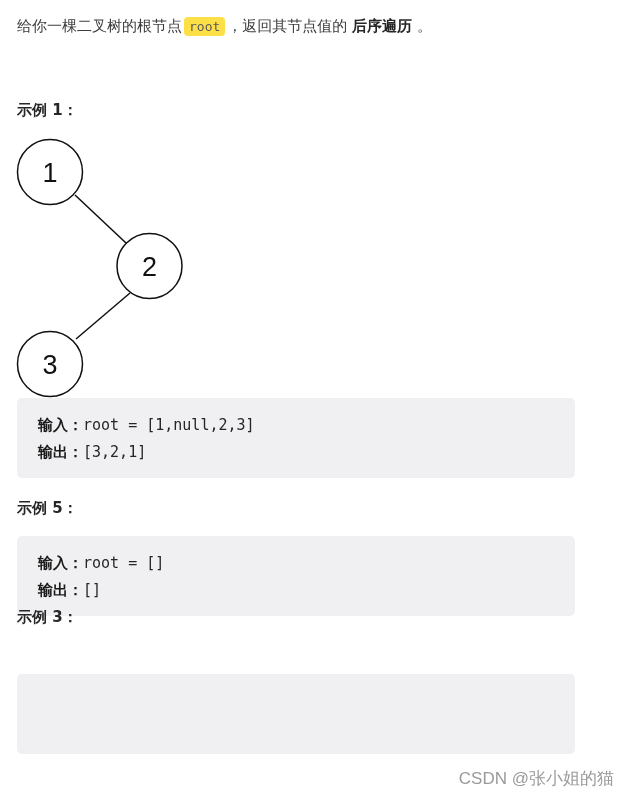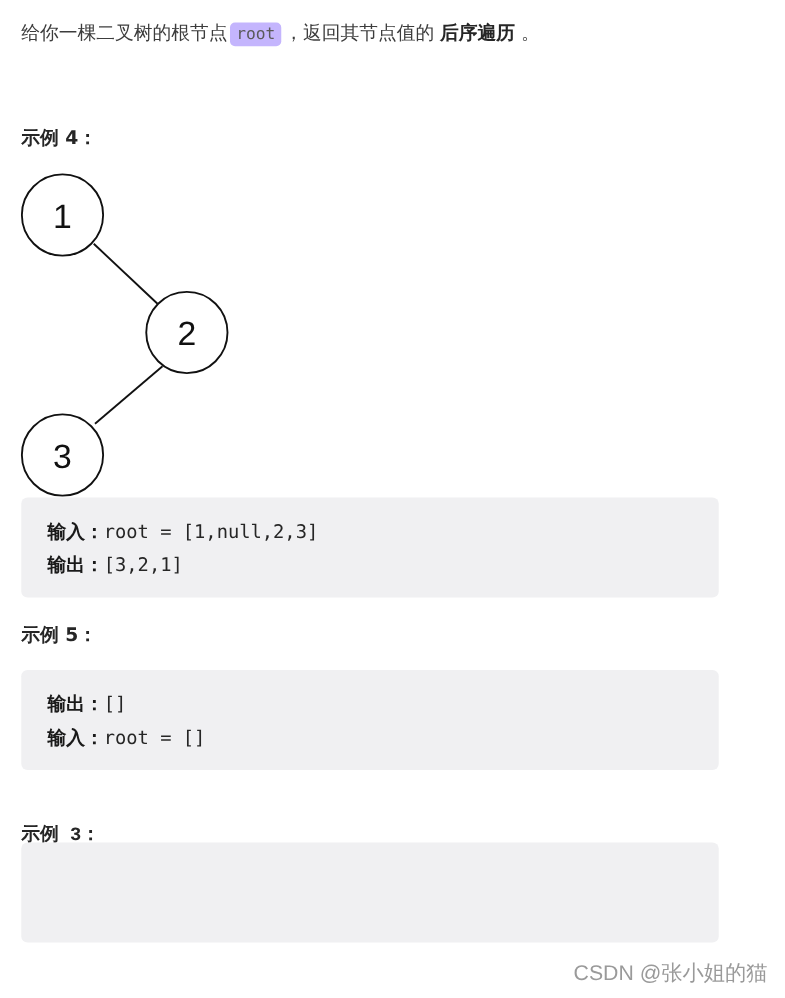--- a/index.html
+++ b/index.html
@@ -21,21 +21,21 @@
       top: 14px;
       font-size: 15px;
       line-height: 24px;
       color: #3c3c3c;
       white-space: nowrap;
     }
     .inline-code {
       font-family: "DejaVu Sans Mono", "Liberation Mono", monospace;
       font-size: 13px;
       color: #5a5a5a;
-      background: #c4b5fd;
+      background: #fde047;
       border-radius: 4px;
       padding: 2px 5px;
       margin: 0 2px;
     }
     .intro strong {
       font-weight: bold;
       color: #262626;
     }
     .heading {
       position: absolute;
@@ -89,21 +89,21 @@
       font-family: "Liberation Sans", "DejaVu Sans", sans-serif;
     }
   </style>
 </head>
 <body>
 
 <div class="intro">
   <span>给你一棵二叉树的根节点</span><code class="inline-code">root</code><span>，返回其节点值的</span> <strong>后序遍历</strong> <span>。</span>
 </div>
 
-<div class="heading" style="top:100px;">示例 4：</div>
+<div class="heading" style="top:100px;">示例 1：</div>
 
 <svg class="tree" viewBox="0 0 220 270" width="220" height="270">
   <line x1="75" y1="65" x2="126" y2="113" stroke="#111" stroke-width="1.5"></line>
   <line x1="130" y1="163" x2="76" y2="209" stroke="#111" stroke-width="1.5"></line>
   <g>
     <circle cx="50" cy="42" r="32.5" fill="#fff" stroke="#111" stroke-width="1.5"></circle>
     <text x="50" y="52" text-anchor="middle" font-size="27" font-family="Liberation Sans, sans-serif" fill="#111">1</text>
   </g>
   <g>
     <circle cx="149.5" cy="136" r="32.5" fill="#fff" stroke="#111" stroke-width="1.5"></circle>
@@ -120,24 +120,24 @@
     <span class="code-label">输入：</span><span class="code-value">root = [1,null,2,3]</span>
   </div>
   <div class="code-line">
     <span class="code-label">输出：</span><span class="code-value">[3,2,1]</span>
   </div>
 </div>
 
 <div class="heading" style="top:498px;">示例 5：</div>
 <div class="code-block" style="top:536px;">
   <div class="code-line">
-    <span class="code-label">输出：</span><span class="code-value">[]</span>
+    <span class="code-label">输入：</span><span class="code-value">root = []</span>
   </div>
   <div class="code-line">
-    <span class="code-label">输入：</span><span class="code-value">root = []</span>
+    <span class="code-label">输出：</span><span class="code-value">[]</span>
   </div>
 </div>
 
-<div class="heading" style="top:659px;font-family:Liberation Mono, monospace;">示例 3：</div>
+<div class="heading" style="top:607px;">示例 3：</div>
 <div class="code-block" style="top:674px;">
 </div>
 
 <div class="watermark">CSDN @张小姐的猫</div>
 
 </body></html>

